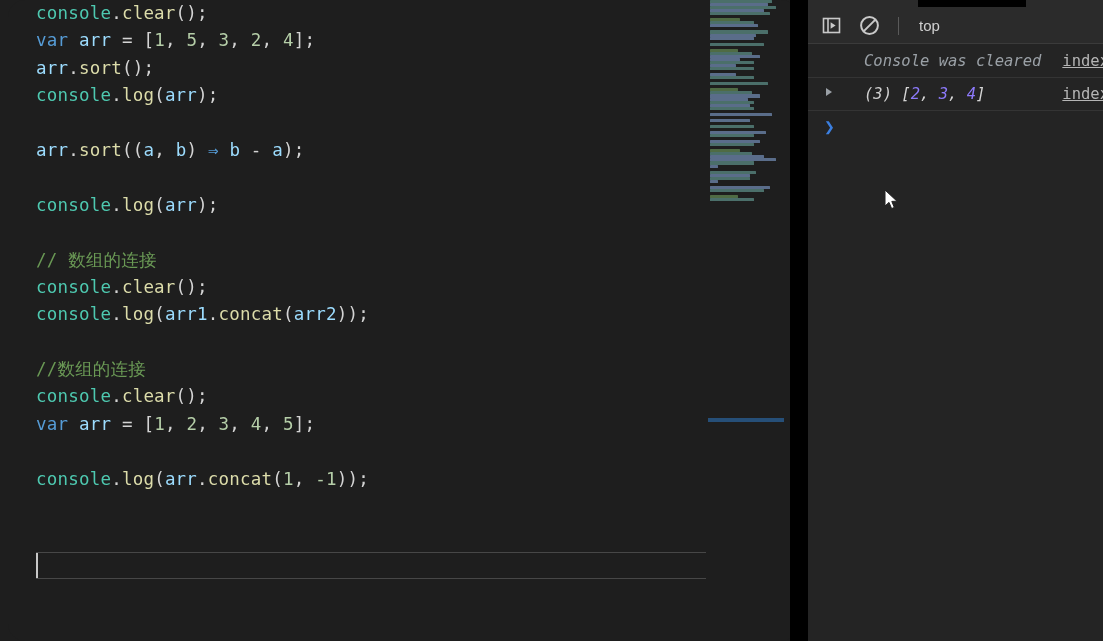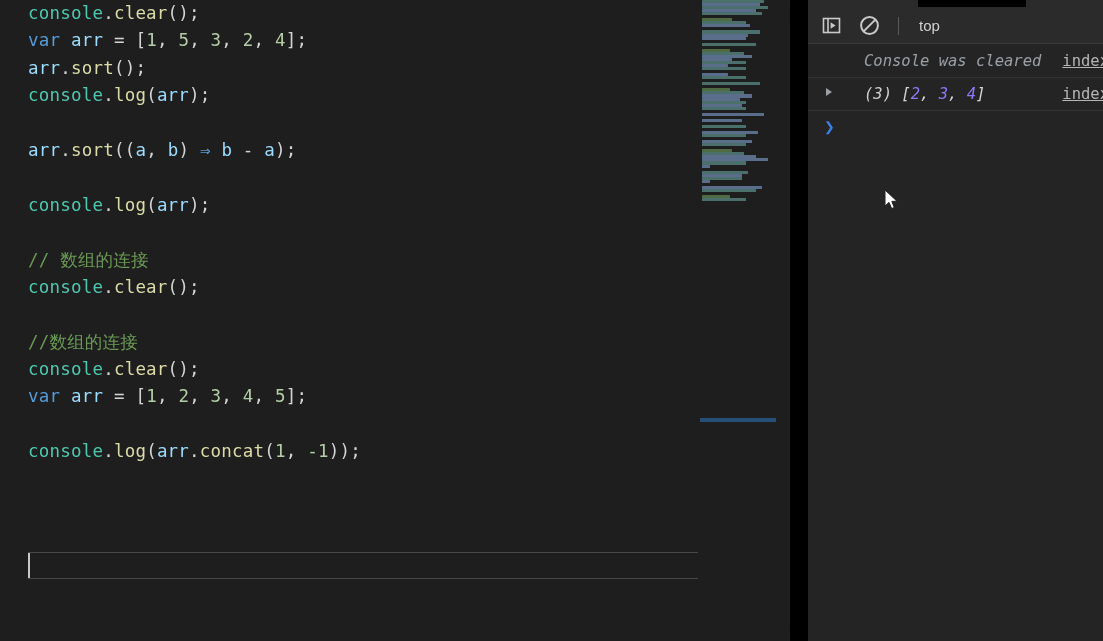--- a/index.html
+++ b/index.html
@@ -13,21 +13,21 @@
   }
 
   body {
     font-family: "DejaVu Sans Mono", monospace;
     position: relative;
   }
 
   
   #editor-pane {
     position: absolute;
-    left: 0; top: 0;
+    left: 8px; top: 0;
     width: 790px; height: 641px;
     background: #1e1e1e;
     overflow: hidden;
     border-radius: 17px;
   }
 
   #code-area {
     position: absolute;
     left: 0; top: 0;
     width: 700px; height: 641px;
@@ -285,20 +285,21 @@
       <div class="code-line"><span class="t-kw">var</span><span class="t-punc"> </span><span class="t-var">arr</span><span class="t-punc"> = [</span><span class="t-num">1</span><span class="t-punc">, </span><span class="t-num">5</span><span class="t-punc">, </span><span class="t-num">3</span><span class="t-punc">, </span><span class="t-num">2</span><span class="t-punc">, </span><span class="t-num">4</span><span class="t-punc">];</span></div>
       <div class="code-line"><span class="t-var">arr</span><span class="t-punc">.</span><span class="t-fn">sort</span><span class="t-punc">();</span></div>
       <div class="code-line"><span class="t-obj">console</span><span class="t-punc">.</span><span class="t-fn">log</span><span class="t-punc">(</span><span class="t-var">arr</span><span class="t-punc">);</span></div>
       <div class="code-line">&nbsp;</div>
       <div class="code-line"><span class="t-var">arr</span><span class="t-punc">.</span><span class="t-fn">sort</span><span class="t-punc">((</span><span class="t-var">a</span><span class="t-punc">, </span><span class="t-var">b</span><span class="t-punc">) </span><span class="t-op">⇒</span><span class="t-punc"> </span><span class="t-var">b</span><span class="t-punc"> - </span><span class="t-var">a</span><span class="t-punc">);</span></div>
       <div class="code-line">&nbsp;</div>
       <div class="code-line"><span class="t-obj">console</span><span class="t-punc">.</span><span class="t-fn">log</span><span class="t-punc">(</span><span class="t-var">arr</span><span class="t-punc">);</span></div>
       <div class="code-line">&nbsp;</div>
       <div class="code-line"><span class="t-cmt">// 数组的连接</span></div>
       <div class="code-line"><span class="t-obj">console</span><span class="t-punc">.</span><span class="t-fn">clear</span><span class="t-punc">();</span></div>
+      <div class="code-line"><span class="t-obj">console</span><span class="t-punc">.</span><span class="t-fn">log</span><span class="t-punc">(</span><span class="t-var">arr1</span><span class="t-punc">.</span><span class="t-fn">concat</span><span class="t-punc">(</span><span class="t-var">arr2</span><span class="t-punc">));</span></div>
       <div class="code-line">&nbsp;</div>
       <div class="code-line"><span class="t-cmt">//数组的连接</span></div>
       <div class="code-line"><span class="t-obj">console</span><span class="t-punc">.</span><span class="t-fn">clear</span><span class="t-punc">();</span></div>
       <div class="code-line"><span class="t-kw">var</span><span class="t-punc"> </span><span class="t-var">arr</span><span class="t-punc"> = [</span><span class="t-num">1</span><span class="t-punc">, </span><span class="t-num">2</span><span class="t-punc">, </span><span class="t-num">3</span><span class="t-punc">, </span><span class="t-num">4</span><span class="t-punc">, </span><span class="t-num">5</span><span class="t-punc">];</span></div>
       <div class="code-line">&nbsp;</div>
       <div class="code-line"><span class="t-obj">console</span><span class="t-punc">.</span><span class="t-fn">log</span><span class="t-punc">(</span><span class="t-var">arr</span><span class="t-punc">.</span><span class="t-fn">concat</span><span class="t-punc">(</span><span class="t-num">1</span><span class="t-punc">, </span><span class="t-num">-1</span><span class="t-punc">));</span></div>
       <div class="code-line">&nbsp;</div>
     </div>
 
   <div class="cur-line"></div>

